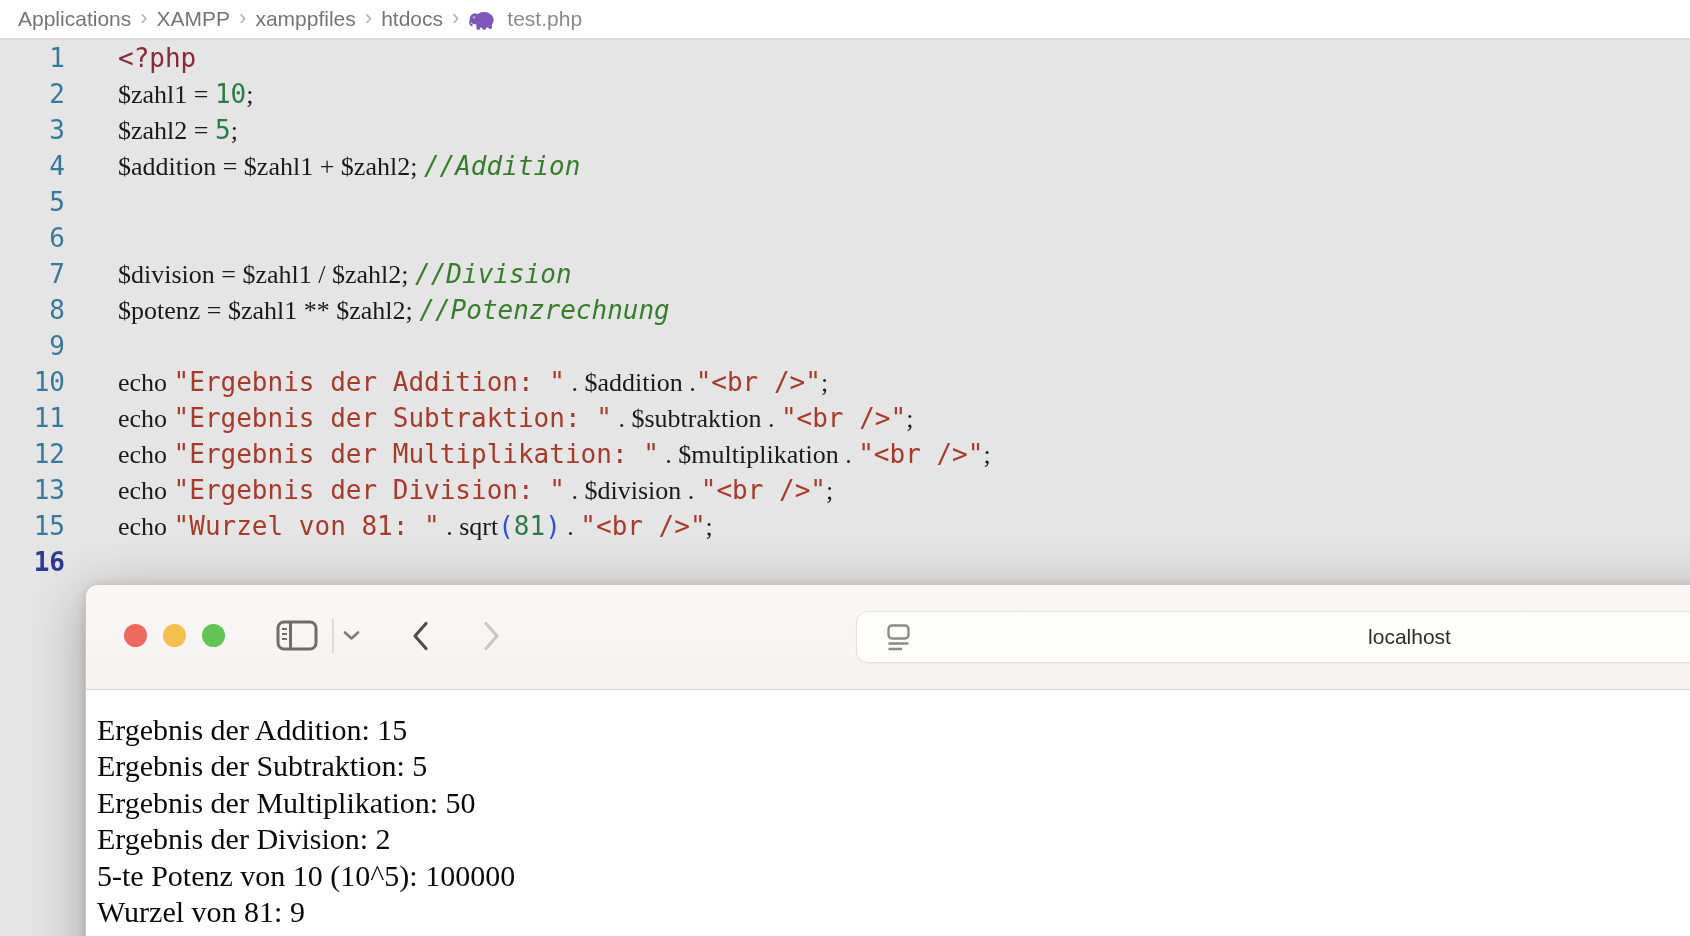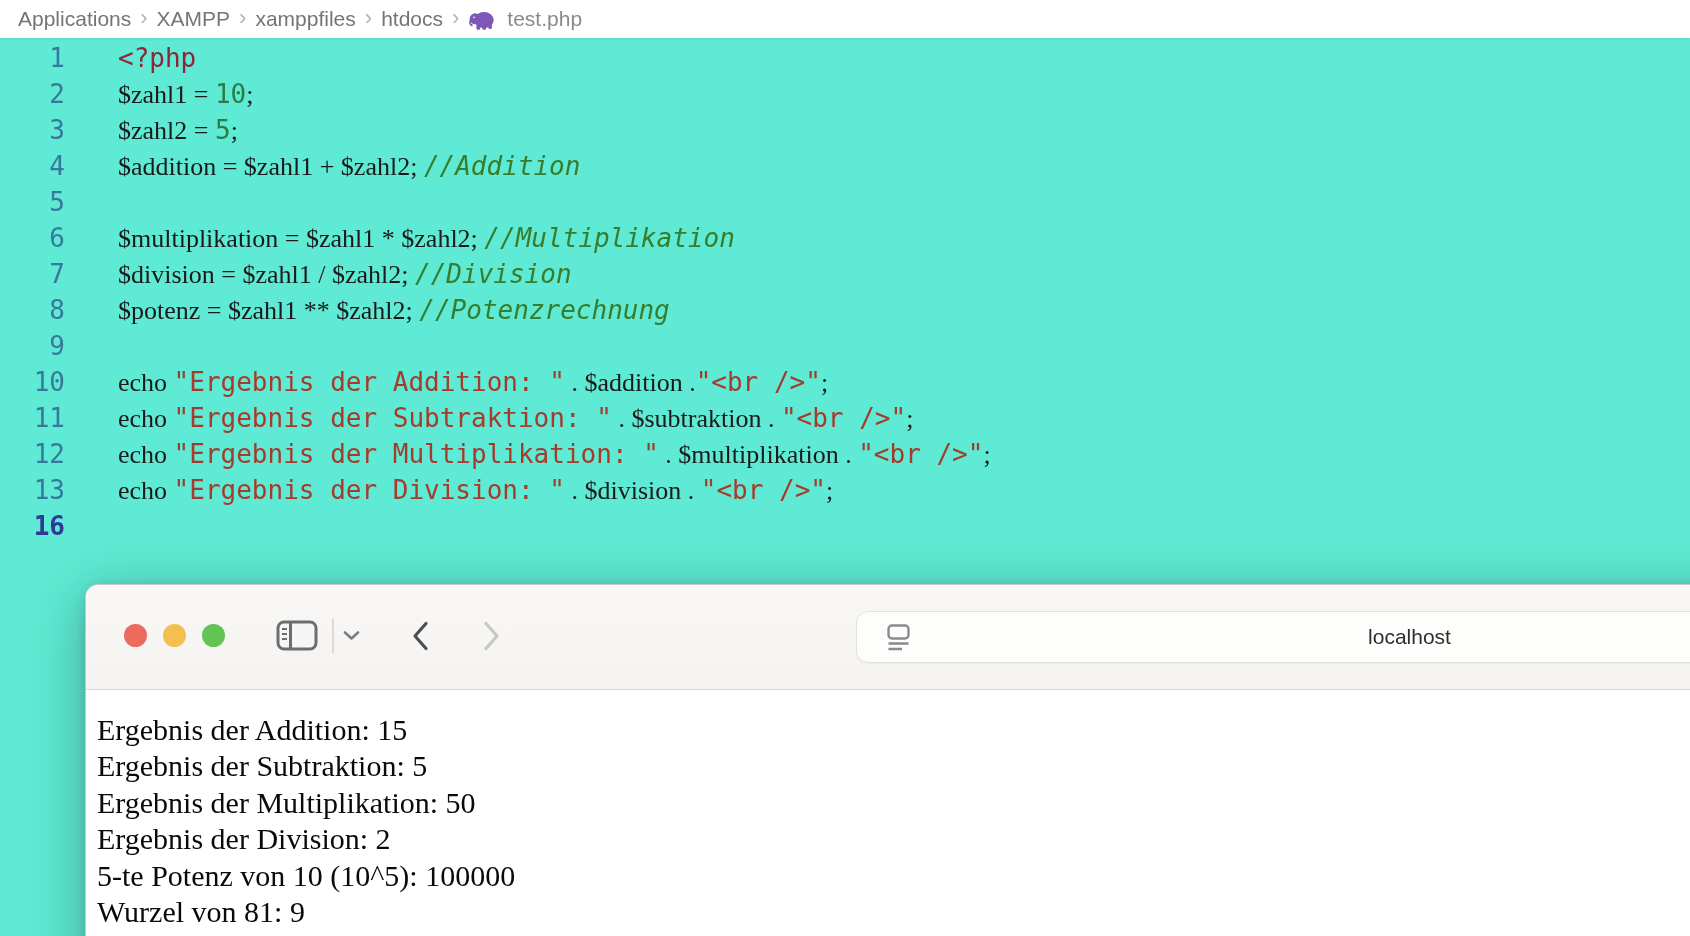--- a/index.html
+++ b/index.html
@@ -1,16 +1,16 @@
 <!DOCTYPE html>
 <html><head>
 <meta charset="utf-8">
 <style>
   html,body{margin:0;padding:0;background:#fff;}
-  .screen{position:relative;width:1690px;height:936px;overflow:hidden;background:#5eead4;
+  .screen{position:relative;width:1690px;height:936px;overflow:hidden;background:#e5e5e5;
           font-family:"Liberation Sans",sans-serif;}
 
   
   .breadcrumb{position:absolute;top:0;left:0;right:0;height:38px;display:flex;align-items:center;
               padding-left:18px;background:#fff;z-index:3;font-size:21px;color:#757575;
               box-shadow:0 1px 3px rgba(0,0,0,.09);}
   .bc-path{display:flex;align-items:center;}
   .crumb{color:#757575;}
   .sep{color:#b3b3b3;margin:0 9px;font-size:22px;transform:translateY(-1px);}
   .bc-file{color:#8a8a8a;margin-left:12px;}
@@ -80,28 +80,29 @@
     </svg>
     <span class="bc-file">test.php</span>
   </nav>
 
   <div class="editor">
       <div class="cl"><span class="ln">1</span><span class="ct"><span class="c-t">&lt;?php</span></span></div>
       <div class="cl"><span class="ln">2</span><span class="ct"><span class="c-p">$zahl1 = </span><span class="c-n">10</span><span class="c-p">;</span></span></div>
       <div class="cl"><span class="ln">3</span><span class="ct"><span class="c-p">$zahl2 = </span><span class="c-n">5</span><span class="c-p">;</span></span></div>
       <div class="cl"><span class="ln">4</span><span class="ct"><span class="c-p">$addition = $zahl1 + $zahl2; </span><span class="c-c">//Addition</span></span></div>
       <div class="cl"><span class="ln">5</span></div>
-      <div class="cl"><span class="ln">6</span><span class="ct"><span class="c-p">$multiplikation = $zahl1 * $zahl2; </span><span class="c-c">//Multiplikation</span></span></div>
+      <div class="cl"><span class="ln">6</span></div>
       <div class="cl"><span class="ln">7</span><span class="ct"><span class="c-p">$division = $zahl1 / $zahl2; </span><span class="c-c">//Division</span></span></div>
       <div class="cl"><span class="ln">8</span><span class="ct"><span class="c-p">$potenz = $zahl1 ** $zahl2; </span><span class="c-c">//Potenzrechnung</span></span></div>
       <div class="cl"><span class="ln">9</span><span class="ct"></span></div>
       <div class="cl"><span class="ln">10</span><span class="ct"><span class="c-p">echo </span><span class="c-s">"Ergebnis der Addition: "</span><span class="c-p"> . $addition .</span><span class="c-s">"&lt;br /&gt;"</span><span class="c-p">;</span></span></div>
       <div class="cl"><span class="ln">11</span><span class="ct"><span class="c-p">echo </span><span class="c-s">"Ergebnis der Subtraktion: "</span><span class="c-p"> . $subtraktion . </span><span class="c-s">"&lt;br /&gt;"</span><span class="c-p">;</span></span></div>
       <div class="cl"><span class="ln">12</span><span class="ct"><span class="c-p">echo </span><span class="c-s">"Ergebnis der Multiplikation: "</span><span class="c-p"> . $multiplikation . </span><span class="c-s">"&lt;br /&gt;"</span><span class="c-p">;</span></span></div>
       <div class="cl"><span class="ln">13</span><span class="ct"><span class="c-p">echo </span><span class="c-s">"Ergebnis der Division: "</span><span class="c-p"> . $division . </span><span class="c-s">"&lt;br /&gt;"</span><span class="c-p">;</span></span></div>
+      <div class="cl"><span class="ln">15</span><span class="ct"><span class="c-p">echo </span><span class="c-s">"Wurzel von 81: "</span><span class="c-p"> . sqrt</span><span class="c-b">(</span><span class="c-n">81</span><span class="c-b">)</span><span class="c-p"> . </span><span class="c-s">"&lt;br /&gt;"</span><span class="c-p">;</span></span></div>
       <div class="cl"><span class="ln act">16</span><span class="ct"></span></div>
     </div>
 
   <section class="bwin">
     <div class="btoolbar">
 
       <div class="tl">
         <span class="dot" style="background:#ed6a5e"></span>
         <span class="dot" style="background:#f5bf4f"></span>
         <span class="dot" style="background:#61c454"></span>

